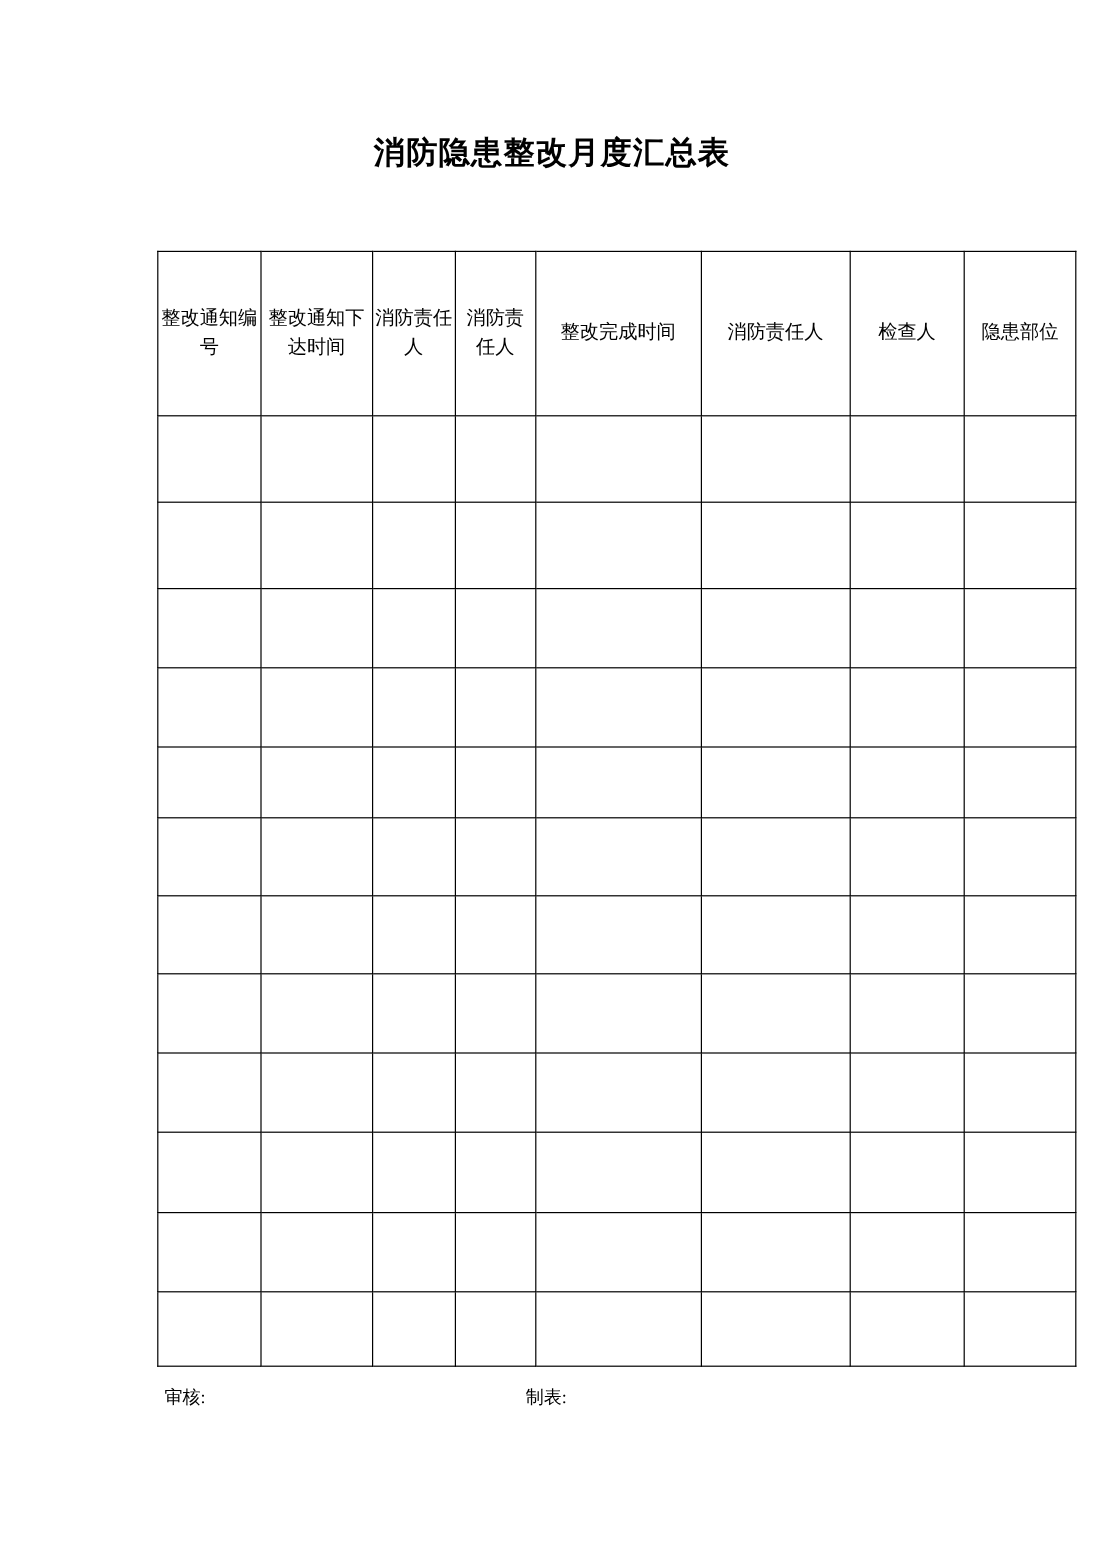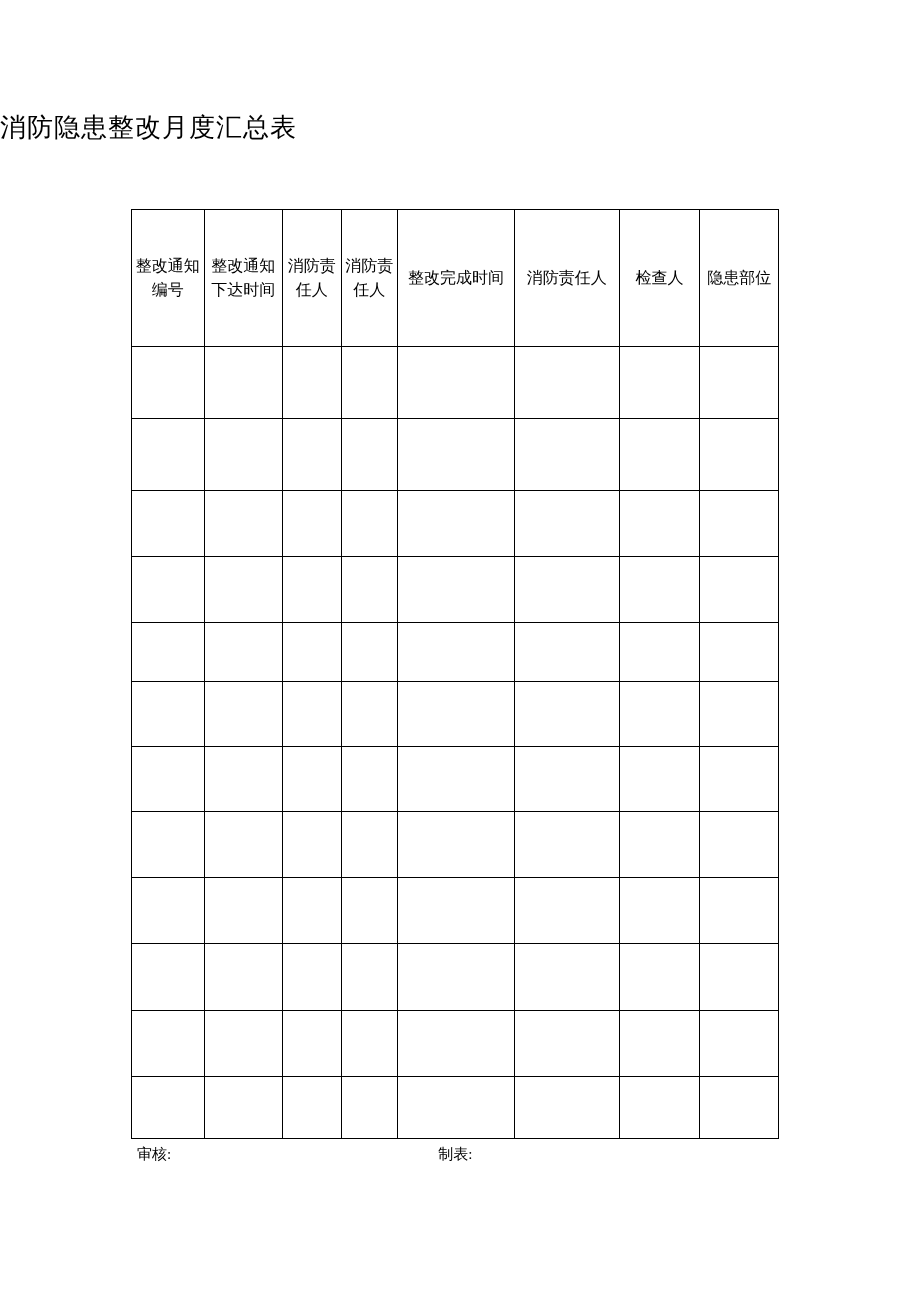--- a/index.html
+++ b/index.html
@@ -9,31 +9,31 @@
     }
     body {
       width: 920px;
       height: 1301px;
       background: #ffffff;
       font-family: "SimSun", "宋体", serif;
       color: #000000;
       position: relative;
     }
     .page-title {
-      text-align: left;
+      text-align: center;
       font-size: 26px;
-      font-weight: normal;
+      font-weight: bold;
       padding-top: 110px;
       letter-spacing: 1px;
     }
     .table-container {
       position: absolute;
       top: 209px;
       left: 131px;
-      width: 648px;
+      width: 766px;
     }
     table {
       border-collapse: collapse;
       width: 100%;
       table-layout: fixed;
     }
     th, td {
       border: 1px solid #000000;
       font-size: 16px;
       font-weight: normal;
@@ -64,21 +64,21 @@
     tbody tr:nth-child(6) td { height: 65px; }
     tbody tr:nth-child(7) td { height: 65px; }
     tbody tr:nth-child(8) td { height: 66px; }
     tbody tr:nth-child(9) td { height: 66px; }
     tbody tr:nth-child(10) td { height: 67px; }
     tbody tr:nth-child(11) td { height: 66px; }
     tbody tr:nth-child(12) td { height: 62px; }
     .footer-labels {
       display: flex;
       font-size: 15px;
-      margin-top: 6px;
+      margin-top: 16px;
     }
     .footer-left {
       margin-left: 6px;
     }
     .footer-right {
       margin-left: 267px;
       font-family: Liberation Serif, serif;
     }
   </style>
 </head>

